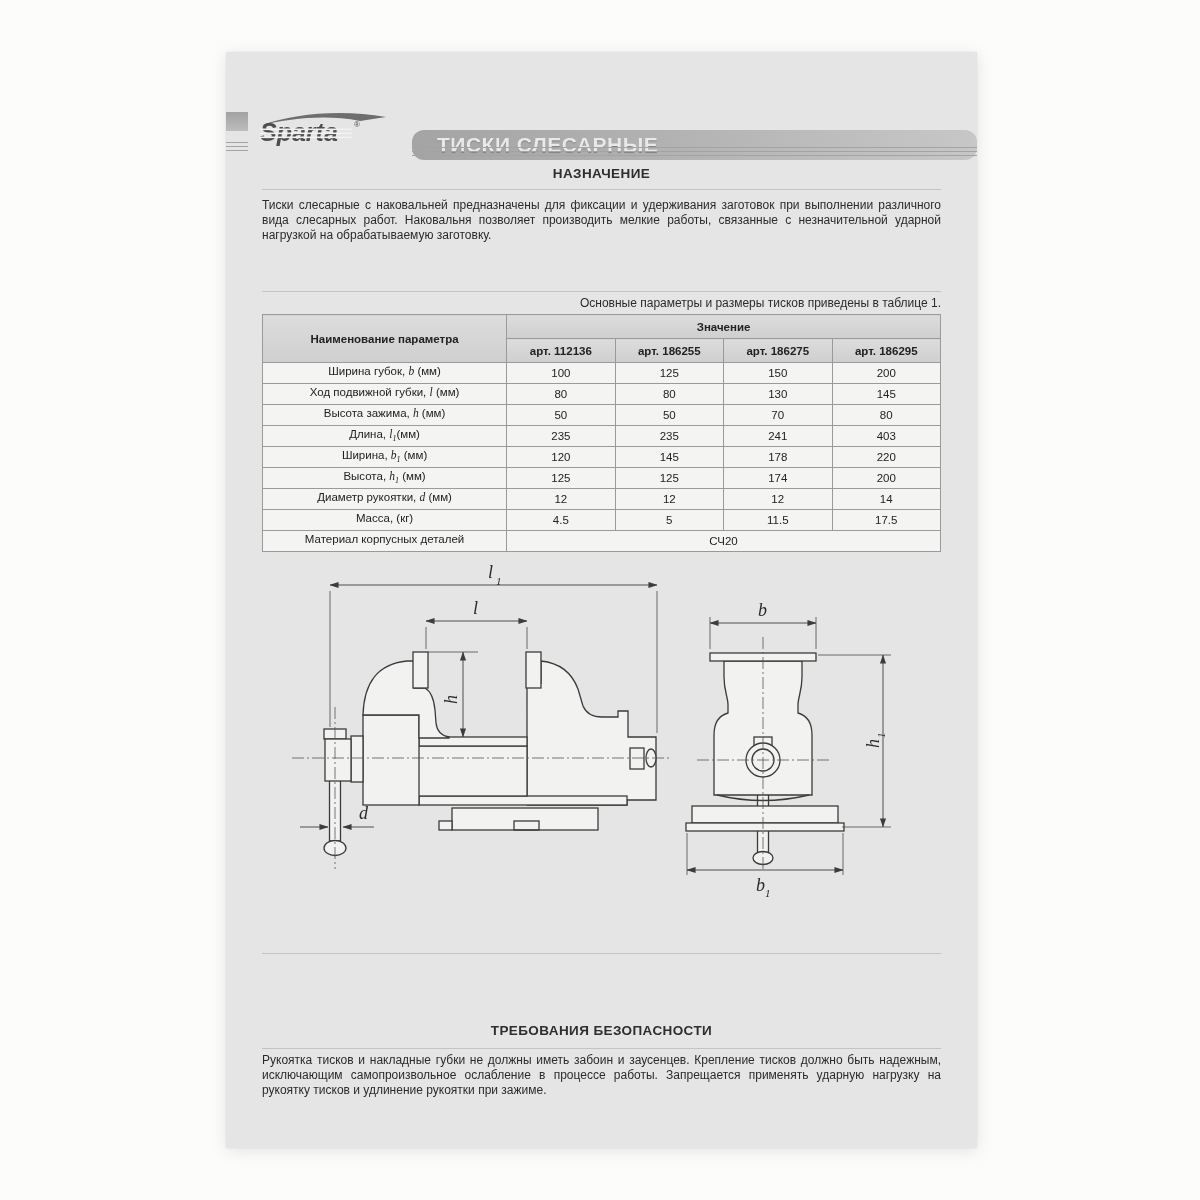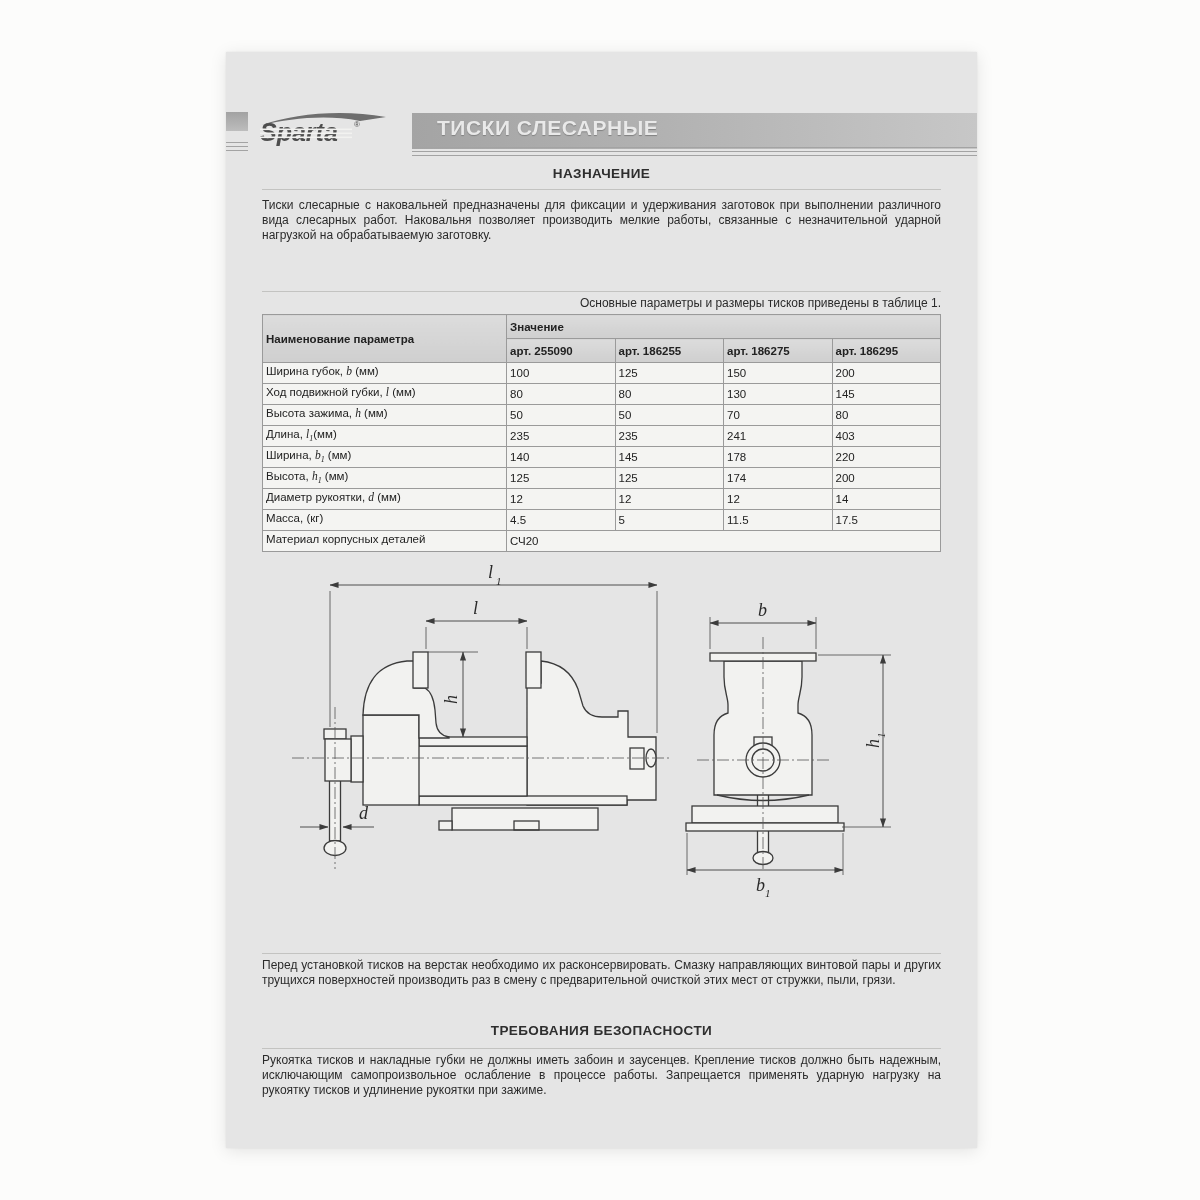--- a/index.html
+++ b/index.html
@@ -14,22 +14,23 @@
     box-shadow:0 3px 16px rgba(0,0,0,.10), 0 0 2px rgba(0,0,0,.08);
   }
   
   .band-stub{position:absolute;left:0;top:60px;width:22px;height:19px;background:linear-gradient(#a2a2a2,#bdbdbd);}
   .band-stub-lines, .band-lines{
     background:repeating-linear-gradient(to bottom,#a3a3a3 0 1px,rgba(0,0,0,0) 1px 4px);
   }
   .band-stub-lines{position:absolute;left:0;top:90px;width:22px;height:10px;}
   .logo{position:absolute;left:34px;top:56px;width:132px;height:40px;}
   .band{
-    position:absolute;left:186px;top:61px;right:0;height:36px;
+    position:absolute;left:186px;top:78px;right:0;height:30px;
     background:linear-gradient(to right,#a4a4a4,#b2b2b2 45%,#c7c7c7);
+    border-radius:12px;
   }
   .band-title{
     padding-left:25px;line-height:30px;font-size:21px;font-weight:bold;
     color:#e9e9e9;letter-spacing:.5px;text-shadow:0 1px 1px #818181;
     white-space:nowrap;
   }
   .band-lines{position:absolute;left:186px;top:95px;right:0;height:10px;}
   .sec-head{
     position:absolute;left:36px;width:679px;text-align:center;
     font-size:13.5px;font-weight:bold;color:#2e2e2e;letter-spacing:.4px;
@@ -41,21 +42,21 @@
   }
   
   table.spec{
     position:absolute;left:36px;top:262px;width:679px;
     border-collapse:collapse;table-layout:fixed;
     font-size:11.5px;color:#222;
   }
   table.spec col.c0{width:36%;}
   table.spec col.cv{width:16%;}
   table.spec th, table.spec td{
-    border:1px solid #9a9a9a;text-align:left;vertical-align:middle;padding:0 3px;
+    border:1px solid #9a9a9a;text-align:center;vertical-align:middle;padding:0 3px;
   }
   table.spec thead th{background:linear-gradient(#dcdcdc,#cfcfcf);font-weight:bold;height:23px;}
   table.spec tbody td{height:20px;background:#f4f4f2;}
   .p-var,.p-sub{font-family:"Liberation Serif", serif;font-style:italic;}
   .p-sub{font-size:8px;vertical-align:sub;}
   
   svg.drawing{position:absolute;left:36px;top:505px;}
   .ln{stroke:#3b3b3b;stroke-width:1.3;fill:#f2f2f0;}
   .lnf{stroke:#3b3b3b;stroke-width:1.3;fill:none;}
   .dim{stroke:#3c3c3c;stroke-width:.9;fill:none;}
@@ -101,21 +102,21 @@
         <col class="cv">
         <col class="cv">
         <col class="cv">
       </colgroup>
     <thead>
       <tr>
         <th rowspan="2">Наименование параметра</th>
         <th colspan="4">Значение</th>
       </tr>
       <tr>
-        <th>арт. 255090</th>
+        <th>арт. 112136</th>
         <th>арт. 186255</th>
         <th>арт. 186275</th>
         <th>арт. 186295</th>
       </tr>
     </thead>
     <tbody>
         <tr>
       <td class="param"><span class="p-pre">Ширина губок, </span><span class="p-var">b</span><span class="p-sub"></span><span class="p-post"> (мм)</span></td>
     <td>100</td>
           <td>125</td>
@@ -138,21 +139,21 @@
         </tr>
         <tr>
       <td class="param"><span class="p-pre">Длина, </span><span class="p-var">l</span><span class="p-sub">1</span><span class="p-post">(мм)</span></td>
     <td>235</td>
           <td>235</td>
           <td>241</td>
           <td>403</td>
         </tr>
         <tr>
       <td class="param"><span class="p-pre">Ширина, </span><span class="p-var">b</span><span class="p-sub">1</span><span class="p-post"> (мм)</span></td>
-    <td>140</td>
+    <td>120</td>
           <td>145</td>
           <td>178</td>
           <td>220</td>
         </tr>
         <tr>
       <td class="param"><span class="p-pre">Высота, </span><span class="p-var">h</span><span class="p-sub">1</span><span class="p-post"> (мм)</span></td>
     <td>125</td>
           <td>125</td>
           <td>174</td>
           <td>200</td>
@@ -274,19 +275,18 @@
 
       <line class="ext" x1="425" y1="276" x2="425" y2="318"></line>
       <line class="ext" x1="581" y1="276" x2="581" y2="318"></line>
       <line class="dim" x1="425" y1="313" x2="581" y2="313" marker-start="url(#ah)" marker-end="url(#ah)"></line>
       <text class="dim-t" x="494" y="334">b</text>
       <text class="dim-s" x="503" y="340">1</text>
     </g>
   </svg>
 
   <div class="rule" style="top:901px"></div>
-  <div class="para" style="top:906px">Перед установкой тисков на верстак необходимо их расконсервировать.  Смазку направляющих винтовой пары и других трущихся поверхностей производить раз в смену с предварительной очисткой этих мест от стружки, пыли, грязи.</div>
 
   <div class="sec-head" style="top:971px">ТРЕБОВАНИЯ БЕЗОПАСНОСТИ</div>
   <div class="rule" style="top:996px"></div>
   <div class="para" style="top:1001px">Рукоятка тисков и накладные губки не должны иметь забоин и заусенцев.  Крепление тисков должно быть надежным, исключающим самопроизвольное ослабление в процессе работы. Запрещается применять ударную нагрузку на рукоятку тисков и удлинение рукоятки при зажиме.</div>
 
 </div>
 
 </body></html>

